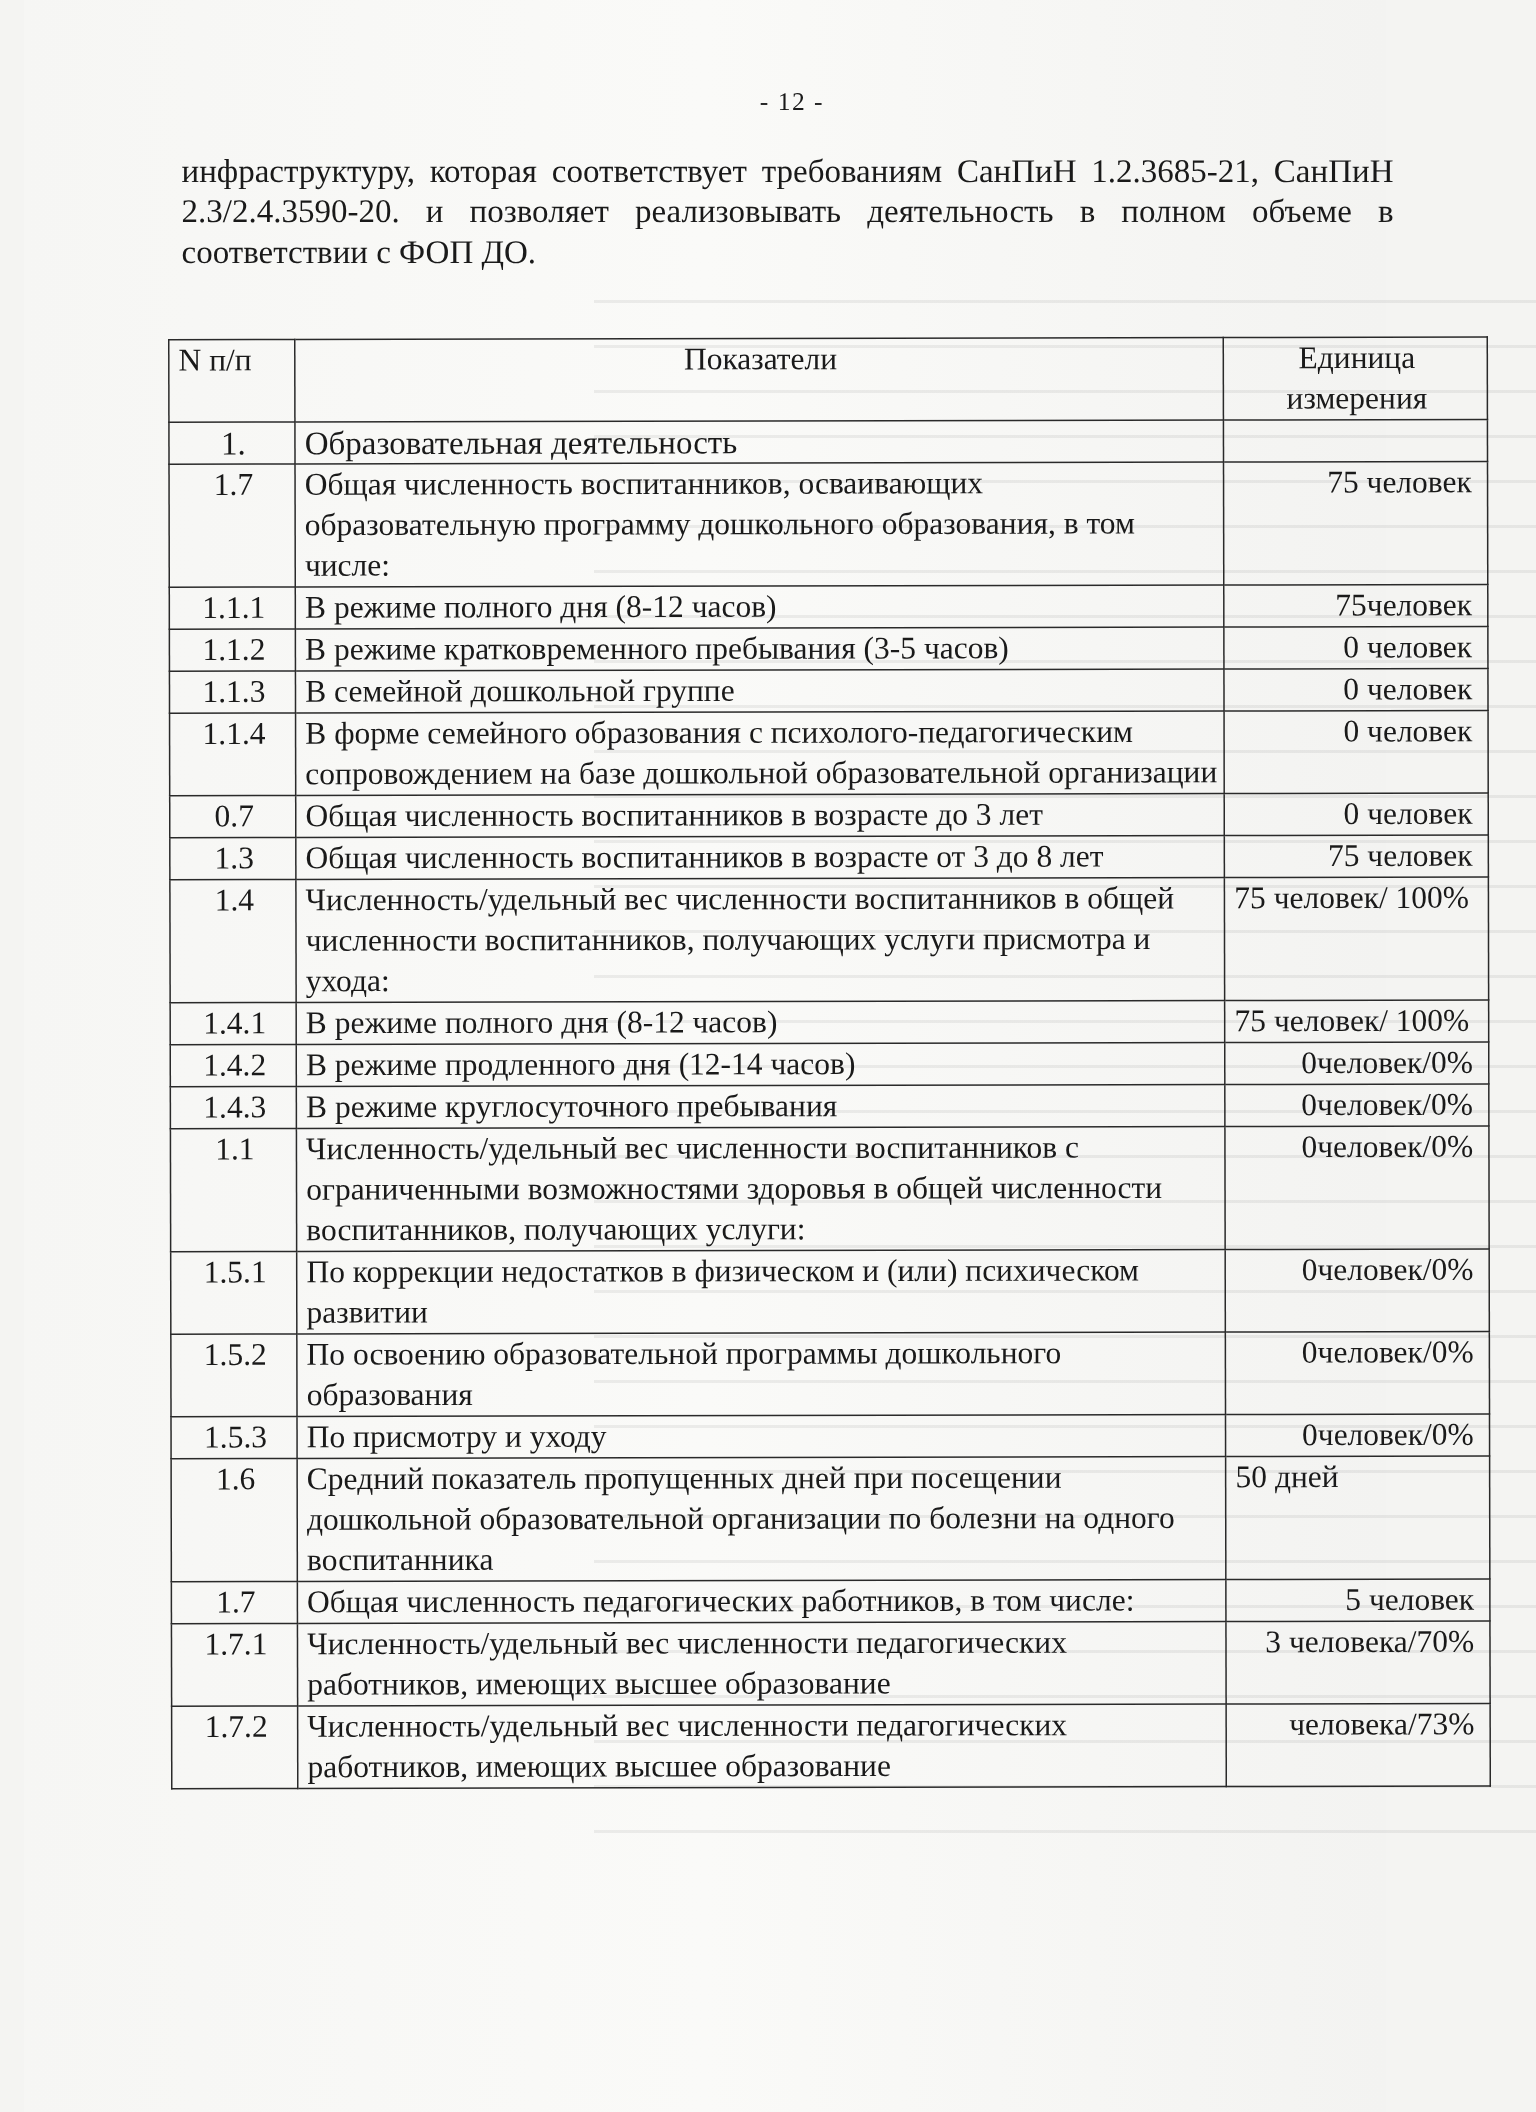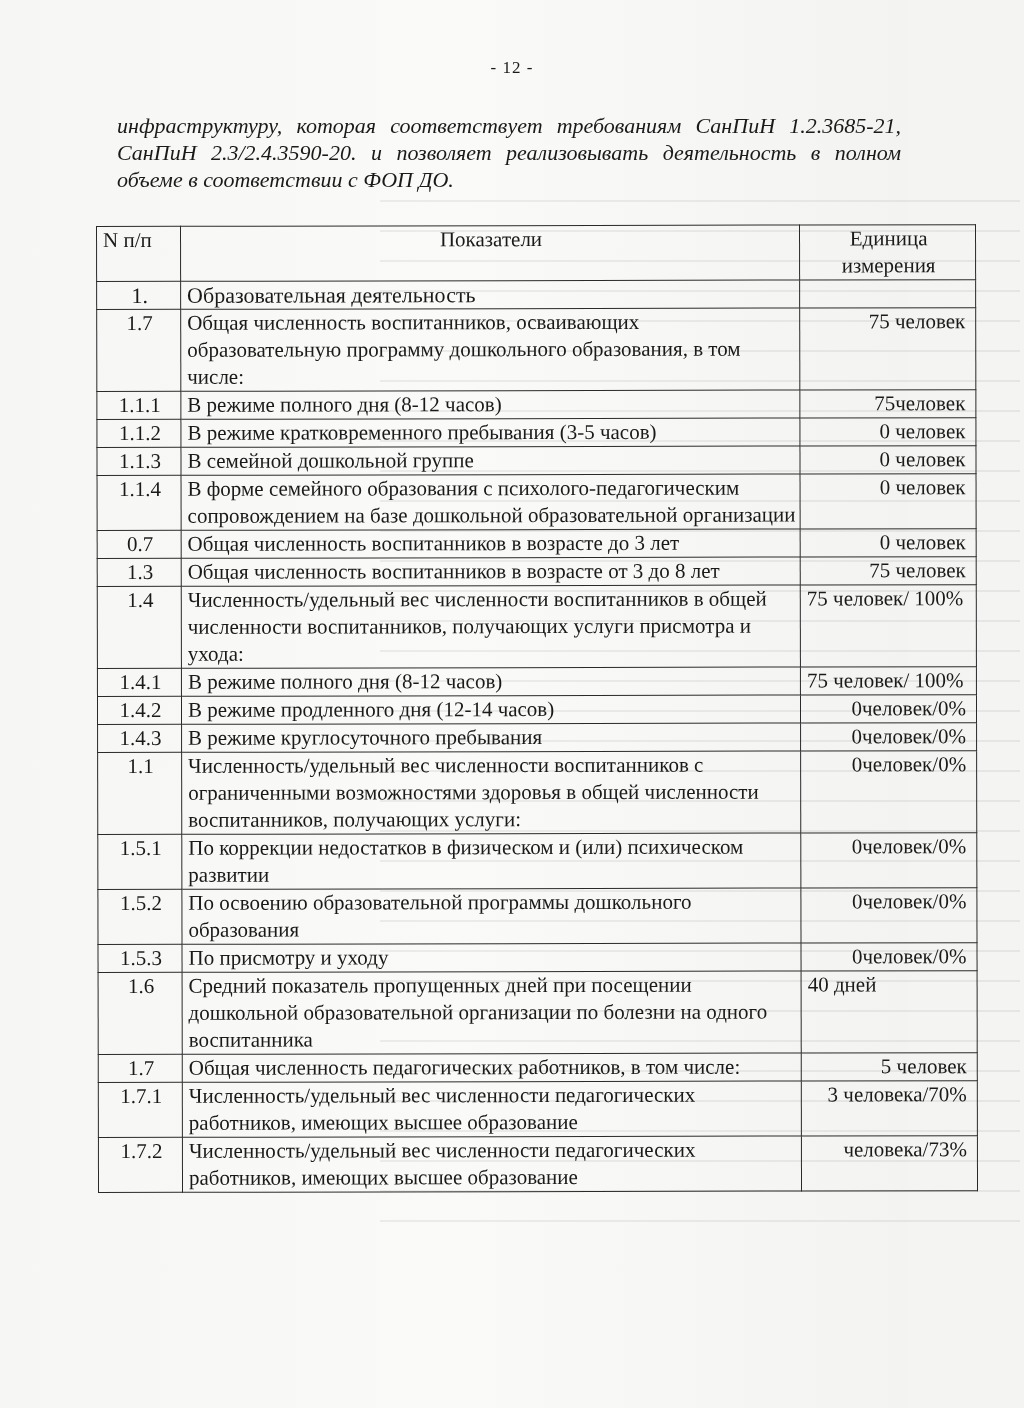--- a/index.html
+++ b/index.html
@@ -10,21 +10,21 @@
       width: 1024px;
       height: 1408px;
       background: #f4f4f2;
       position: relative;
       overflow: hidden;
       font-family: "Liberation Serif", "DejaVu Serif", serif;
       color: #1a1a1a;
     }
     .page {
       position: absolute;
-      left: 0; top: 0;
+      left: 16px; top: 0;
       width: 908px;
       height: 1408px;
       background: linear-gradient(90deg, #f6f6f4 0%, #fafaf8 50%, #f3f3f1 100%);
     }
     .page-number {
       position: absolute;
       top: 58px;
       left: 0;
       width: 1024px;
       text-align: center;
@@ -34,21 +34,21 @@
     .intro {
       position: absolute;
       left: 105px;
       top: 100px;
       width: 808px;
       font-size: 22px;
       line-height: 27px;
       text-align: justify;
       text-align-last: left;
     }
-    .intro p { margin: 12px; font-style: italic; }
+    .intro p { margin: 0; }
     table.indicators {
       position: absolute;
       left: 96px;
       top: 226px;
       width: 880px;
       border-collapse: collapse;
       font-size: 21px;
       line-height: 27px;
       transform: rotate(-0.12deg);
       transform-origin: top left;
@@ -184,21 +184,21 @@
         <td class="unit">0человек/0%</td>
       </tr>
       <tr>
         <td class="num">1.5.3</td>
         <td>По присмотру и уходу</td>
         <td class="unit">0человек/0%</td>
       </tr>
       <tr>
         <td class="num">1.6</td>
         <td>Средний показатель пропущенных дней при посещении дошкольной образовательной организации по болезни на одного воспитанника</td>
-        <td class="unit-center">40 дней</td>
+        <td class="unit-center">50 дней</td>
       </tr>
       <tr>
         <td class="num">1.7</td>
         <td>Общая численность педагогических работников, в том числе:</td>
         <td class="unit">5 человек</td>
       </tr>
       <tr>
         <td class="num">1.7.1</td>
         <td>Численность/удельный вес численности педагогических работников, имеющих высшее образование</td>
         <td class="unit">3 человека/70%</td>

